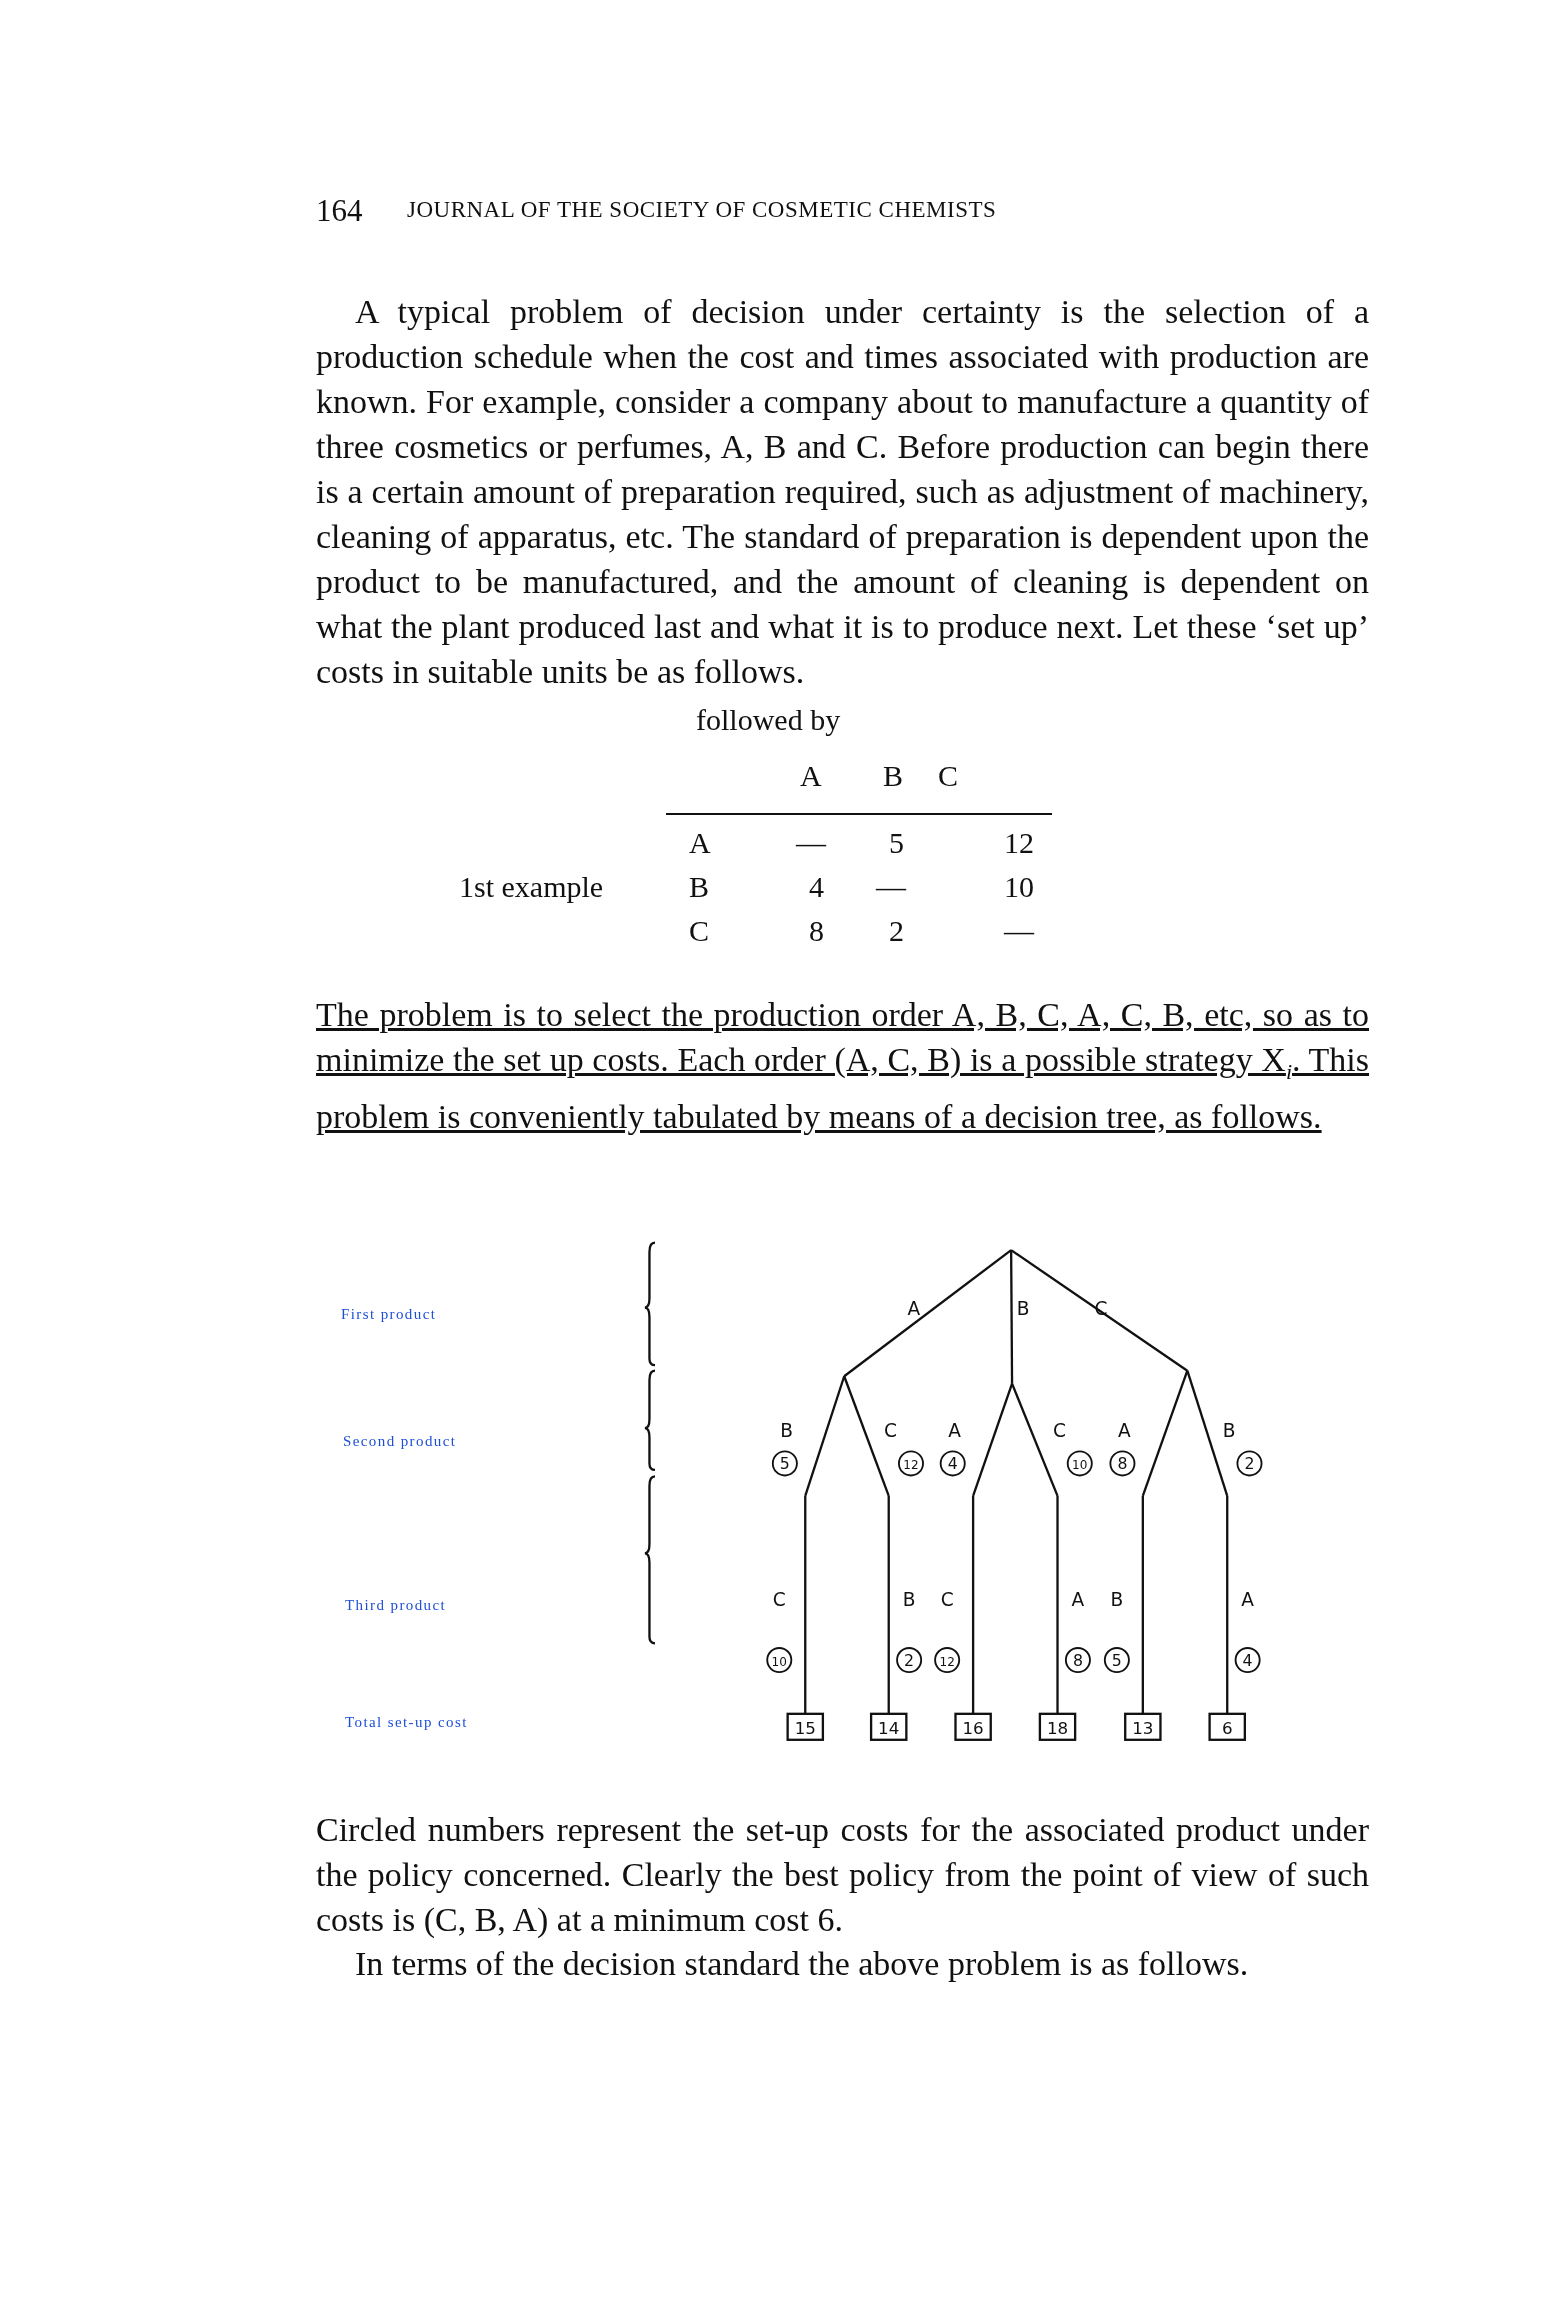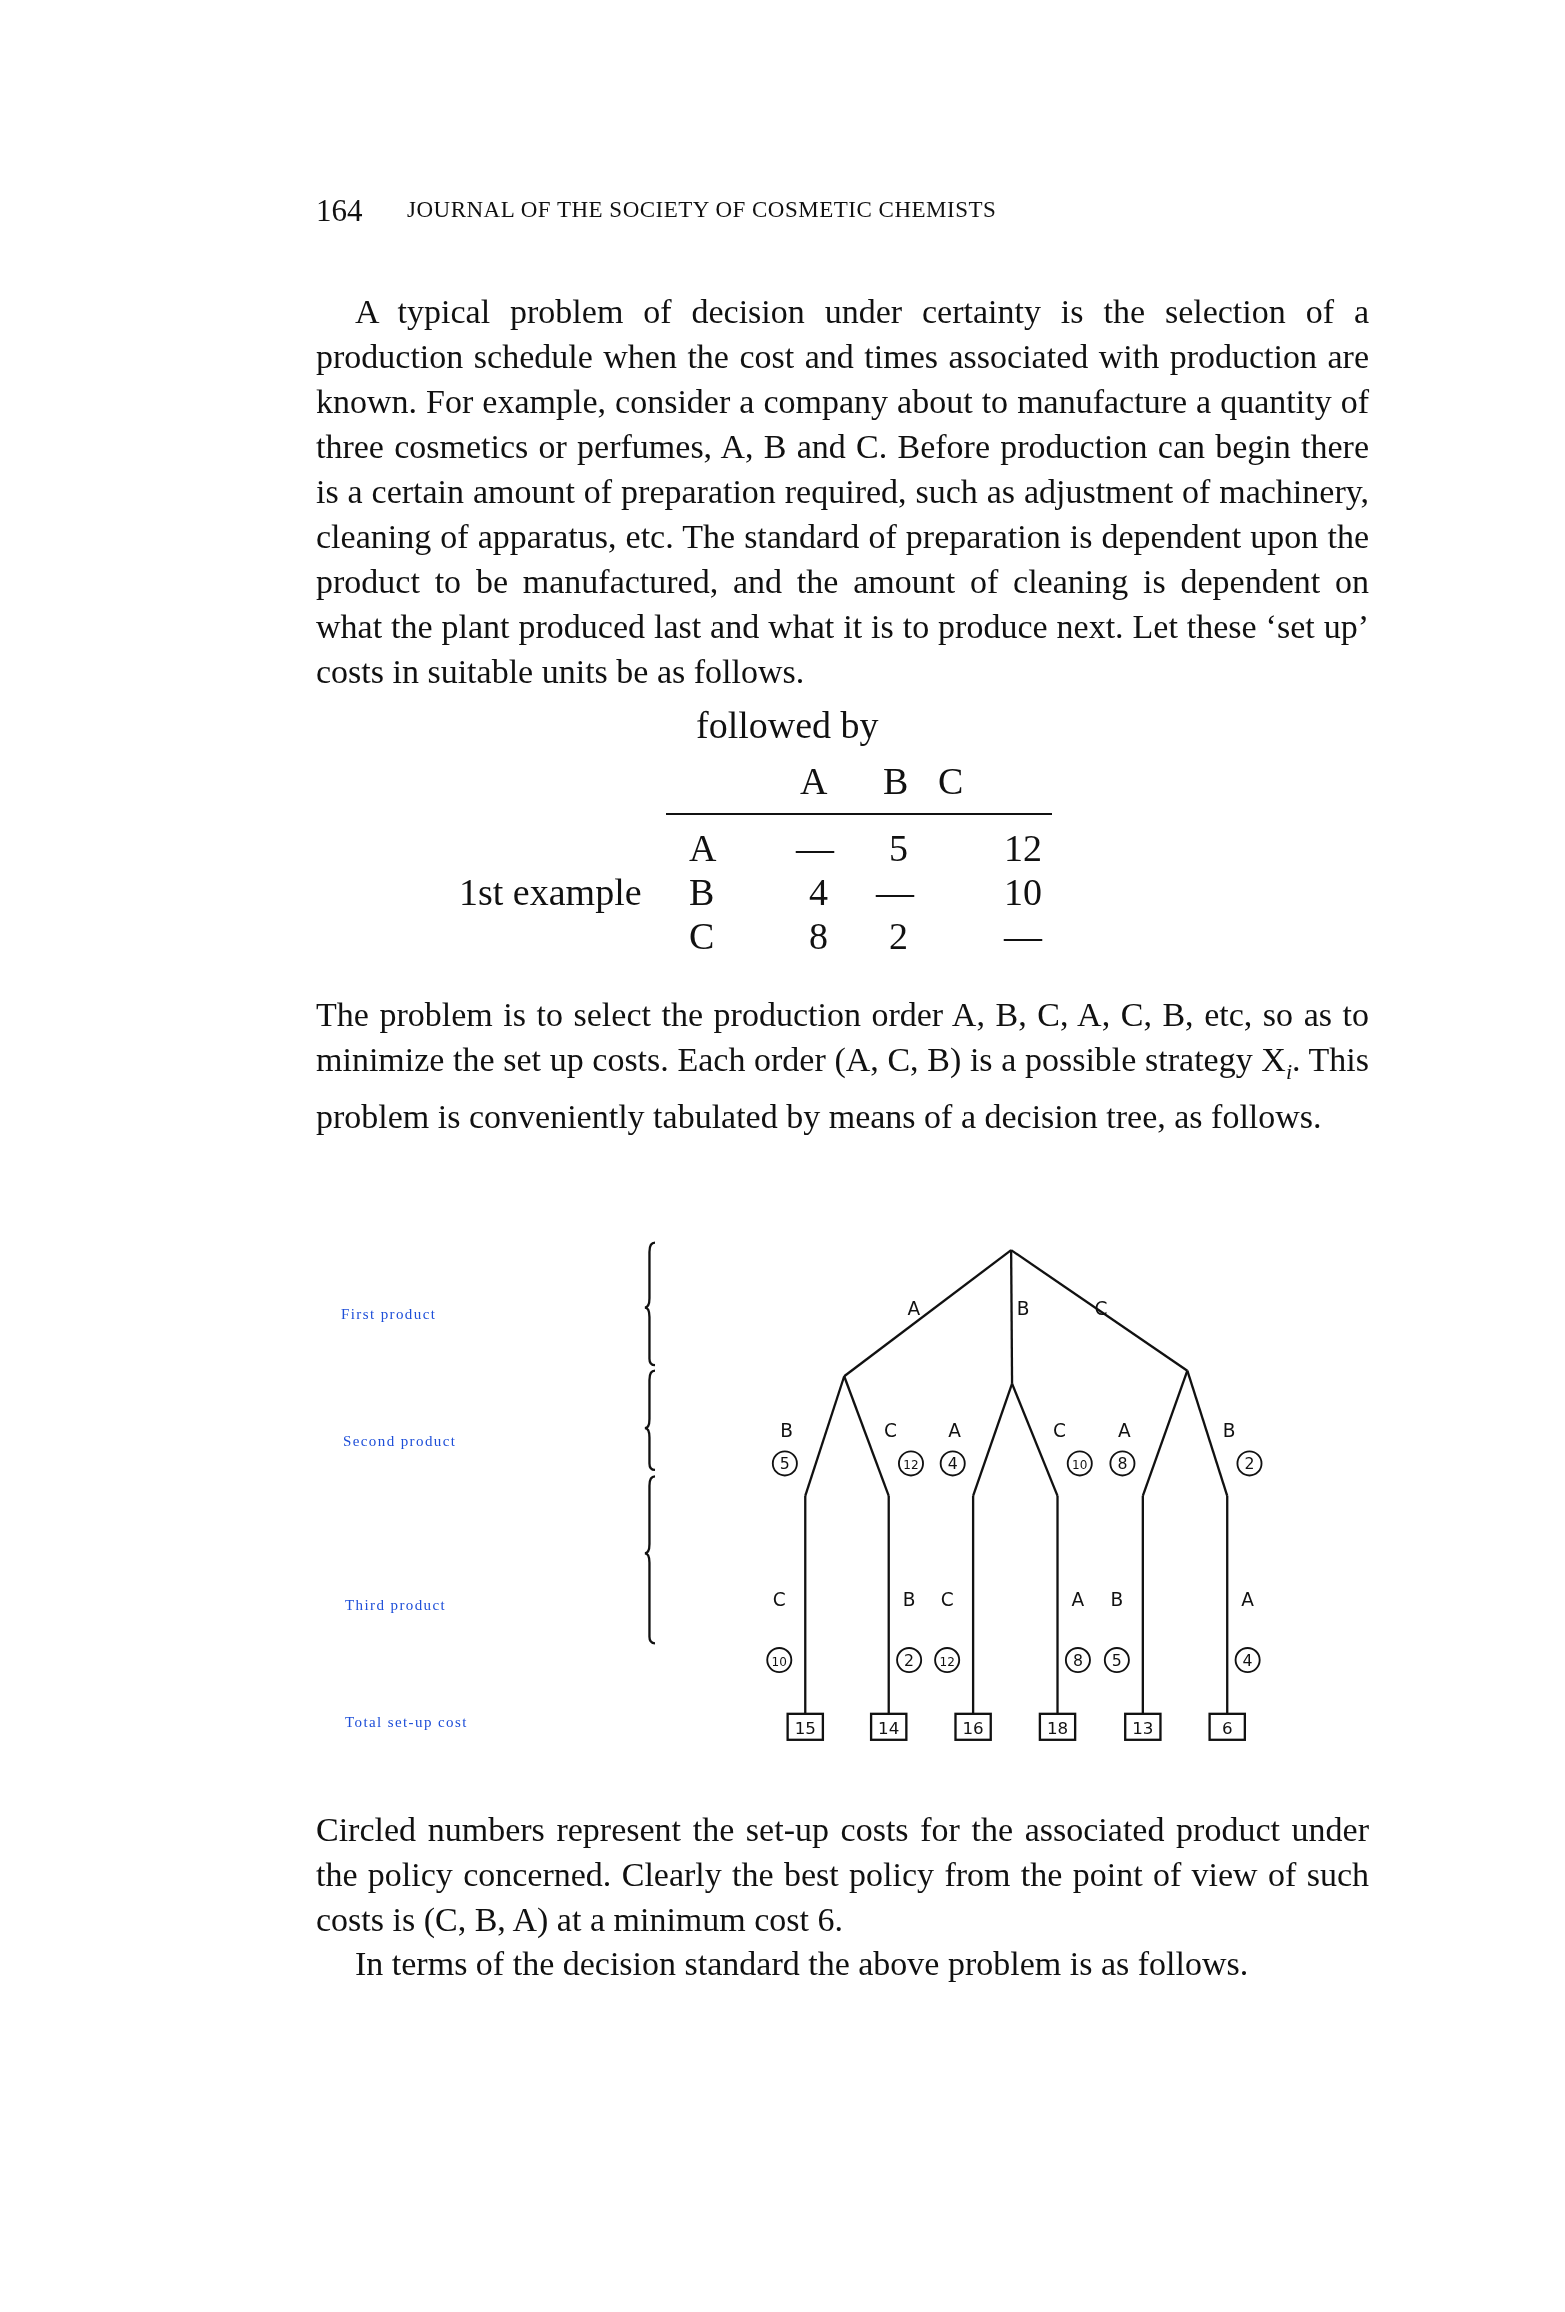--- a/index.html
+++ b/index.html
@@ -3,21 +3,21 @@
 <meta charset="utf-8">
 <style>
   html, body { margin:0; padding:0; background:#fff; }
   body { width:1566px; height:2312px; position:relative; overflow:hidden; font-family:"Liberation Serif", serif; color:#111; }
   .abs { position:absolute; }
   .header { top:193px; left:316px; font-size:31px; }
   .header .pn { position:absolute; left:0; top:0; }
   .header .jt { position:absolute; left:91px; top:3.7px; font-size:23px; letter-spacing:0.5px; white-space:nowrap; }
   .para { left:316px; width:1053px; font-size:34px; line-height:45px; text-align:justify; }
   .para .indent { display:inline-block; width:39px; }
-  .tbl { font-size:38px; }
+  .tbl { font-size:30px; }
   .tree-label { font-family:Liberation Serif, serif; font-size:15px; letter-spacing:1.4px; color:#1d4ed8; }
   svg text { font-family:"DejaVu Sans", sans-serif; }
 </style>
 </head>
 <body>
 
 <div class="abs header">
   <span class="pn">164</span>
   <span class="jt">JOURNAL OF THE SOCIETY OF COSMETIC CHEMISTS</span>
 </div>
@@ -43,21 +43,21 @@
   <span class="abs" style="left:809px;top:870px;">4</span>
   <span class="abs" style="left:876px;top:870px;">—</span>
   <span class="abs" style="left:1004px;top:870px;">10</span>
 
   <span class="abs" style="left:689px;top:914px;">C</span>
   <span class="abs" style="left:809px;top:914px;">8</span>
   <span class="abs" style="left:889px;top:914px;">2</span>
   <span class="abs" style="left:1004px;top:914px;">—</span>
 </div>
 
-<div class="abs para" style="top:992px;">
+<div class="abs para" style="top:992px;text-decoration:underline;">
   <span>The problem is to select the production order A, B, C,  A, C, B, etc, so as to minimize the set up costs. Each order (A, C, B) is a possible strategy X</span><sub style="font-style:italic;font-size:22px;">i</sub><span>. This problem is conveniently tabulated by means of a decision tree, as follows.</span>
 </div>
 
 <div class="abs" style="left:0;top:0;width:1566px;height:2312px;pointer-events:none;">
   <span class="abs tree-label" style="left:341px;top:1306px;">First product</span>
   <span class="abs tree-label" style="left:343px;top:1433px;">Second product</span>
   <span class="abs tree-label" style="left:345px;top:1597px;">Third product</span>
   <span class="abs tree-label" style="left:345px;top:1714px;">Total set-up cost</span>
 
   <svg class="abs" style="left:0;top:0;" width="1566" height="2312" viewBox="0 0 1688 2493">

